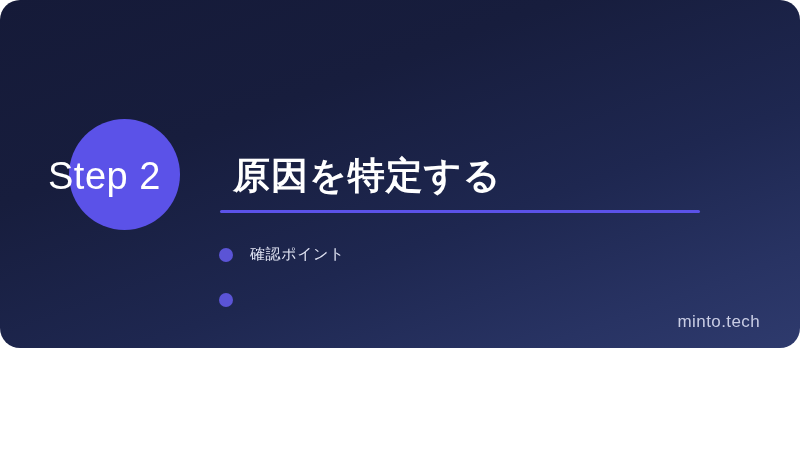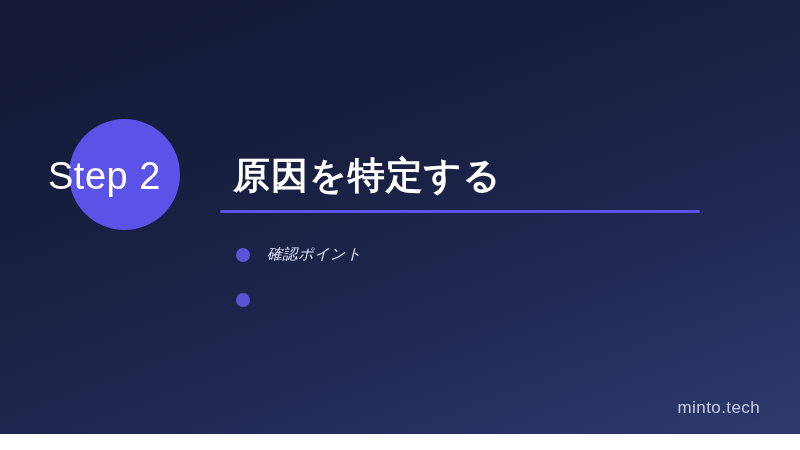--- a/index.html
+++ b/index.html
@@ -9,23 +9,24 @@
   body {
     width: 800px;
     height: 450px;
     overflow: hidden;
     font-family: "Liberation Sans", "DejaVu Sans", sans-serif;
   }
 
   .slide {
     position: relative;
     width: 800px;
-    height: 434px;
+    height: 348px;
     background: linear-gradient(160deg, #151a38 0%, #171d3d 32%, #1e2750 62%, #283363 85%, #2e3a6d 100%);
     overflow: hidden;
+    border-radius: 20px;
   }
 
   
   .accent-circle {
     position: absolute;
     left: 69px;
     top: 119px;
     width: 111px;
     height: 111px;
     border-radius: 50%;
@@ -74,27 +75,26 @@
     top: 210px;
     width: 480px;
     height: 3px;
     background: #5b52e8;
     border-radius: 2px;
   }
 
   
   .bullet-list {
     position: absolute;
-    left: 236px;
+    left: 219px;
     top: 232px;
     width: 480px;
     margin: 0;
     padding: 0;
     list-style: none;
-    font-style: italic;
   }
 
   .bullet-item {
     position: relative;
     height: 45px;
     display: flex;
     align-items: center;
   }
 
   .bullet-dot {

